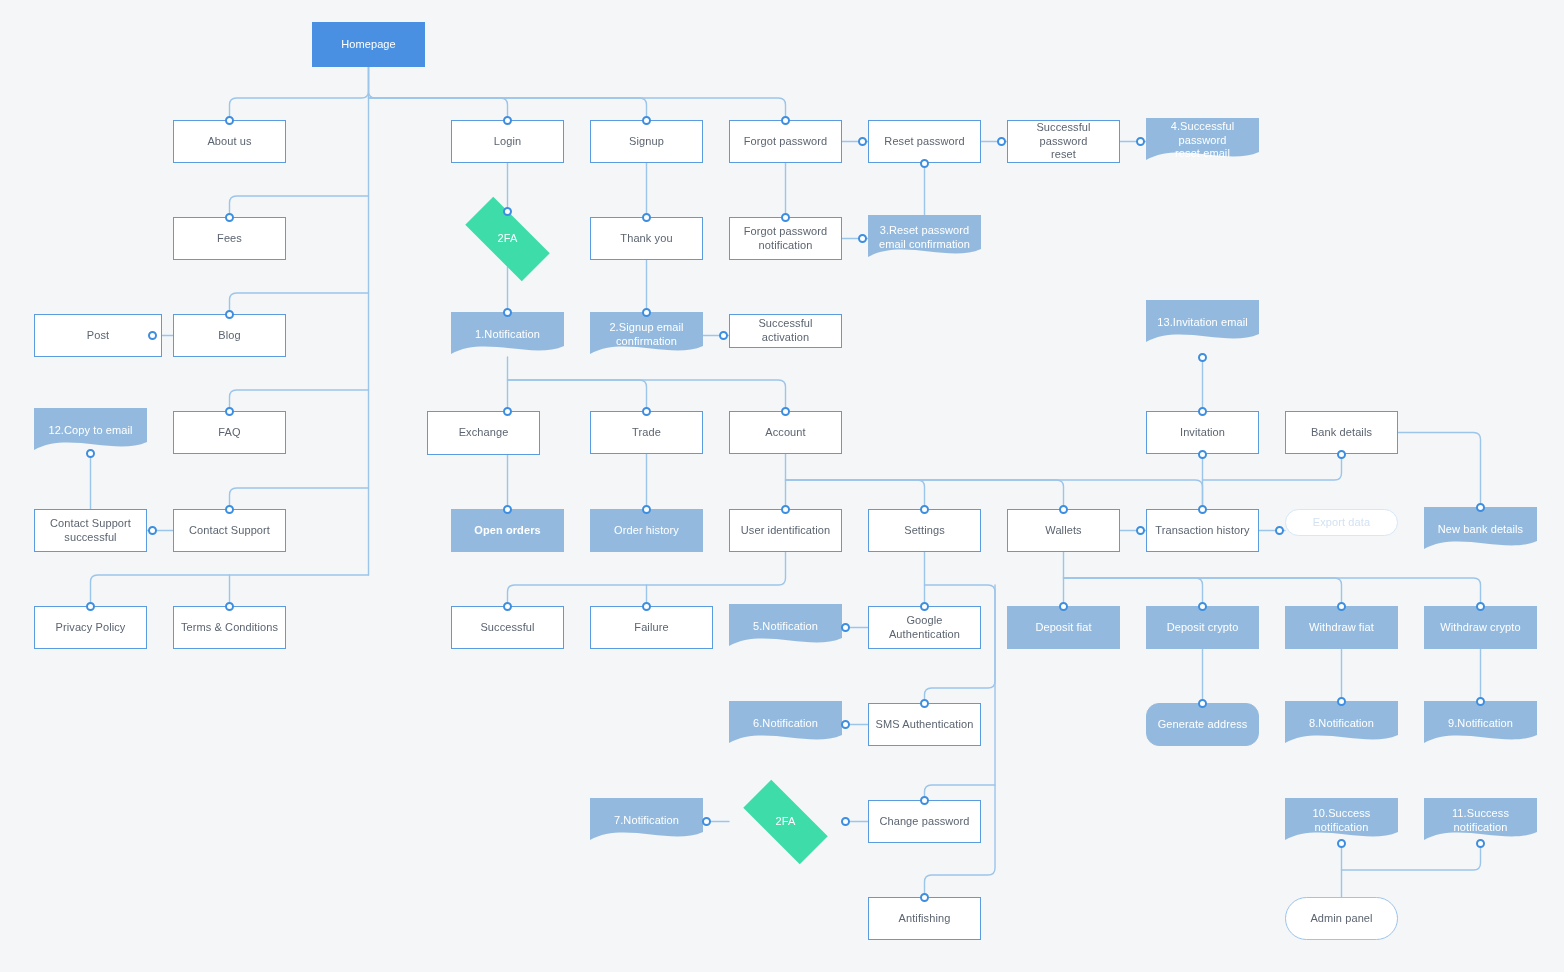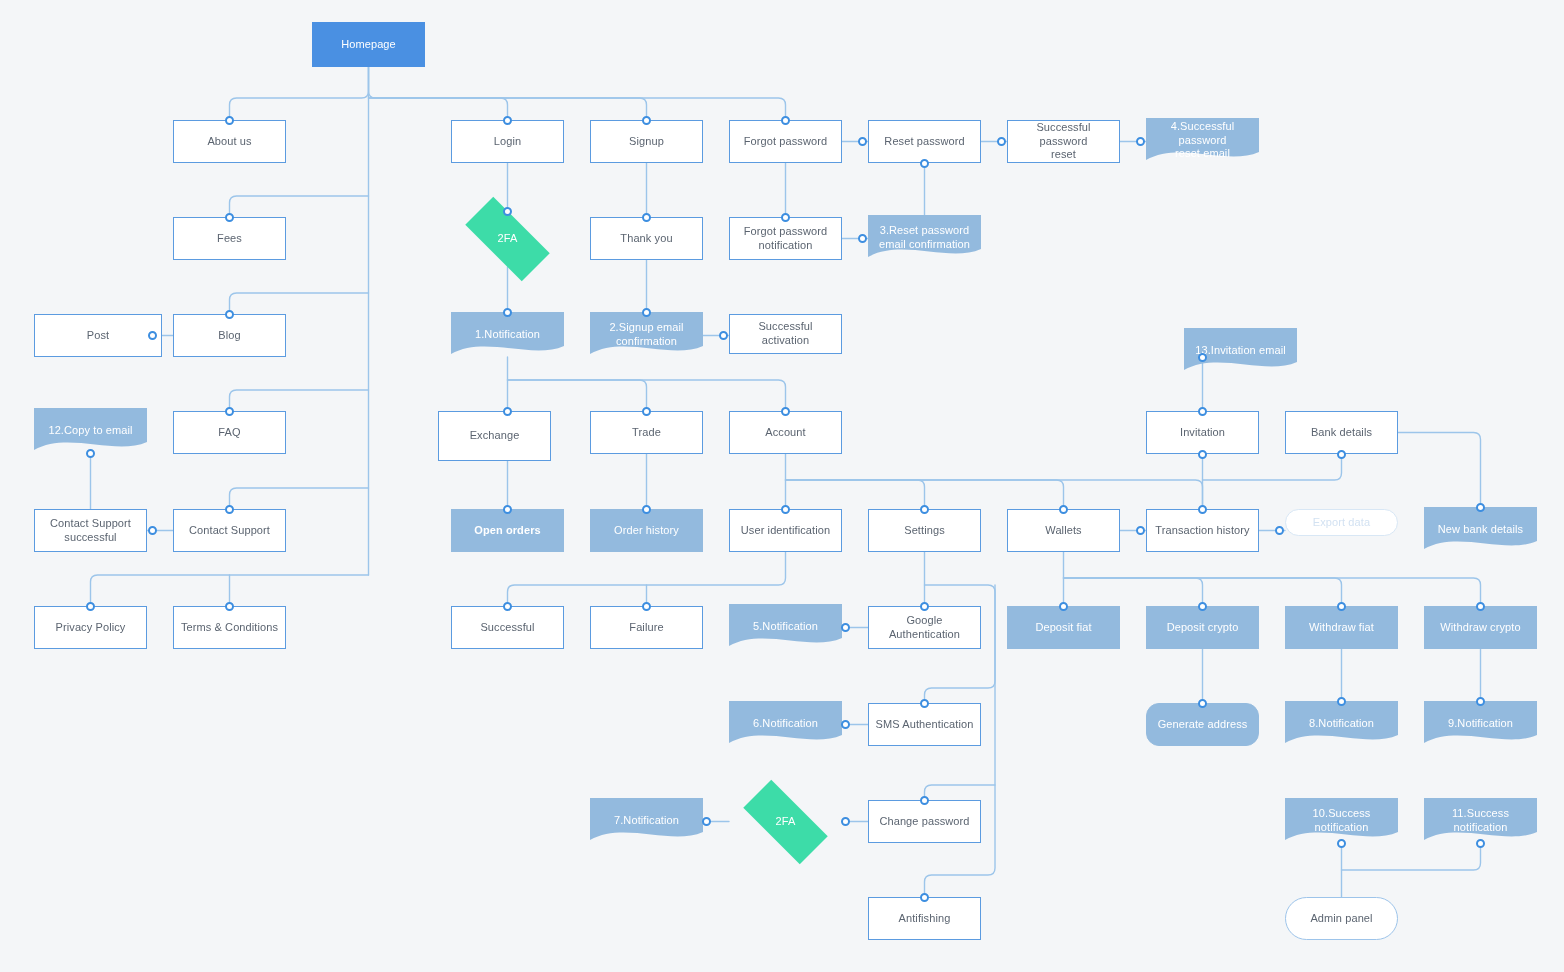--- a/index.html
+++ b/index.html
@@ -239,39 +239,39 @@
       </svg>
       <span class="lbl">1.Notification</span>
     </div>
     <div class="node shape-doc" style="left: 590px; top: 312px; width: 113px; height: 45px;">
       <svg viewBox="0 0 113 45" preserveAspectRatio="none">
         <path d="M 0 0 L 113 0 L 113 34 C 81.36 48 33.9 23 0 42 Z" fill="#93BADE"></path>
       </svg>
       <span class="lbl">2.Signup email
 confirmation</span>
     </div>
-    <div class="node shape-rect" style="left: 729px; top: 314px; width: 113px; height: 40px;">
+    <div class="node shape-rect" style="left: 729px; top: 314px; width: 113px; height: 34px;">
       <span class="lbl">Successful activation</span>
     </div>
-    <div class="node shape-doc" style="left: 1146px; top: 328px; width: 113px; height: 45px; margin-left: 38px;">
+    <div class="node shape-doc" style="left: 1146px; top: 300px; width: 113px; height: 45px;">
       <svg viewBox="0 0 113 45" preserveAspectRatio="none">
         <path d="M 0 0 L 113 0 L 113 34 C 81.36 48 33.9 23 0 42 Z" fill="#93BADE"></path>
       </svg>
       <span class="lbl">13.Invitation email</span>
     </div>
     <div class="node shape-doc" style="left: 34px; top: 408px; width: 113px; height: 45px;">
       <svg viewBox="0 0 113 45" preserveAspectRatio="none">
         <path d="M 0 0 L 113 0 L 113 34 C 81.36 48 33.9 23 0 42 Z" fill="#93BADE"></path>
       </svg>
       <span class="lbl">12.Copy to email</span>
     </div>
     <div class="node shape-rect" style="left: 173px; top: 411px; width: 113px; height: 43px;">
       <span class="lbl">FAQ</span>
     </div>
-    <div class="node shape-rect" style="left: 438px; top: 411px; width: 113px; height: 50px;">
+    <div class="node shape-rect" style="left: 427px; top: 411px; width: 113px; height: 44px;">
       <span class="lbl">Exchange</span>
     </div>
     <div class="node shape-rect" style="left: 590px; top: 411px; width: 113px; height: 43px;">
       <span class="lbl">Trade</span>
     </div>
     <div class="node shape-rect" style="left: 729px; top: 411px; width: 113px; height: 43px;">
       <span class="lbl">Account</span>
     </div>
     <div class="node shape-rect" style="left: 1146px; top: 411px; width: 113px; height: 43px;">
       <span class="lbl">Invitation</span>
@@ -315,21 +315,21 @@
     </div>
     <div class="node shape-rect" style="left: 34px; top: 606px; width: 113px; height: 43px;">
       <span class="lbl">Privacy Policy</span>
     </div>
     <div class="node shape-rect" style="left: 173px; top: 606px; width: 113px; height: 43px;">
       <span class="lbl">Terms &amp; Conditions</span>
     </div>
     <div class="node shape-rect" style="left: 451px; top: 606px; width: 113px; height: 43px;">
       <span class="lbl">Successful</span>
     </div>
-    <div class="node shape-rect" style="left: 590px; top: 606px; width: 113px; height: 43px;">
+    <div class="node shape-rect" style="left: 590px; top: 606px; width: 123px; height: 43px;">
       <span class="lbl">Failure</span>
     </div>
     <div class="node shape-doc" style="left: 729px; top: 604px; width: 113px; height: 45px;">
       <svg viewBox="0 0 113 45" preserveAspectRatio="none">
         <path d="M 0 0 L 113 0 L 113 34 C 81.36 48 33.9 23 0 42 Z" fill="#93BADE"></path>
       </svg>
       <span class="lbl">5.Notification</span>
     </div>
     <div class="node shape-rect" style="left: 868px; top: 606px; width: 113px; height: 43px;">
       <span class="lbl">Google Authentication</span>

